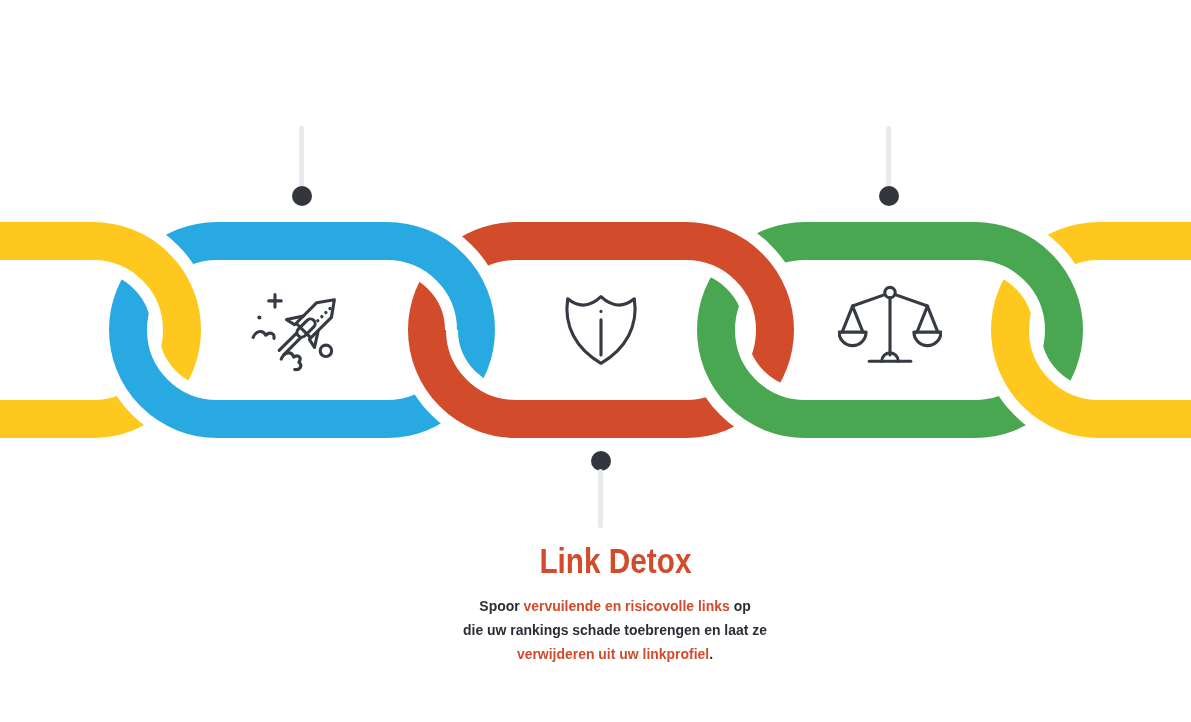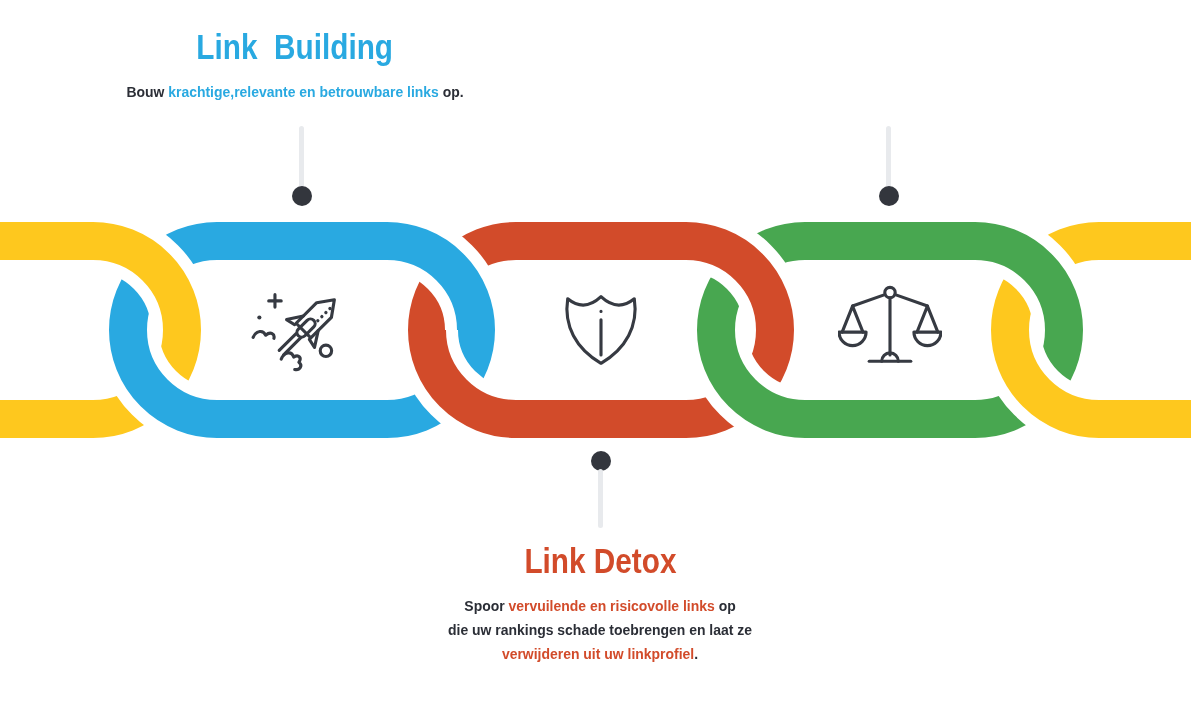--- a/index.html
+++ b/index.html
@@ -23,29 +23,23 @@
   .icon-box{position:absolute;width:104px;height:104px;}
   .icon-box svg{width:100%;height:100%;display:block;}
   .ln{stroke:var(--icon);fill:none;stroke-width:3;stroke-linecap:round;stroke-linejoin:round;}
   .fl{fill:var(--icon);stroke:none;}
 </style>
 </head>
 <body>
 
 <div class="canvas">
 
-  <div class="feature" style="left:100px;top:28px;width:390px;">
-    <div class="feature-title" style="color: rgb(41, 169, 225);">Link  Building</div>
-    <div class="feature-desc">
-        <div><span style="color: rgb(43, 46, 54);">Bouw </span><span style="color: rgb(41, 169, 225);">krachtige,relevante en betrouwbare links</span><span style="color: rgb(43, 46, 54);"> op.</span></div>
-      </div>
-  </div>
 
 
-  <div class="feature" style="left:405px;top:542px;width:390px;">
+  <div class="feature" style="left:420px;top:542px;width:390px;">
     <div class="feature-title" style="color: rgb(210, 75, 42);">Link Detox</div>
     <div class="feature-desc">
         <div><span style="color: rgb(43, 46, 54);">Spoor </span><span style="color: rgb(210, 75, 42);">vervuilende en risicovolle links</span><span style="color: rgb(43, 46, 54);"> op</span></div>
         <div><span style="color: rgb(43, 46, 54);">die uw rankings schade toebrengen en laat ze</span></div>
         <div><span style="color: rgb(210, 75, 42);">verwijderen uit uw linkprofiel</span><span style="color: rgb(43, 46, 54);">.</span></div>
       </div>
   </div>
 
   <div class="connector-line" style="left:299px;top:126px;height:62px;"></div>
   <div class="connector-dot" style="left:292px;top:186px;"></div>

